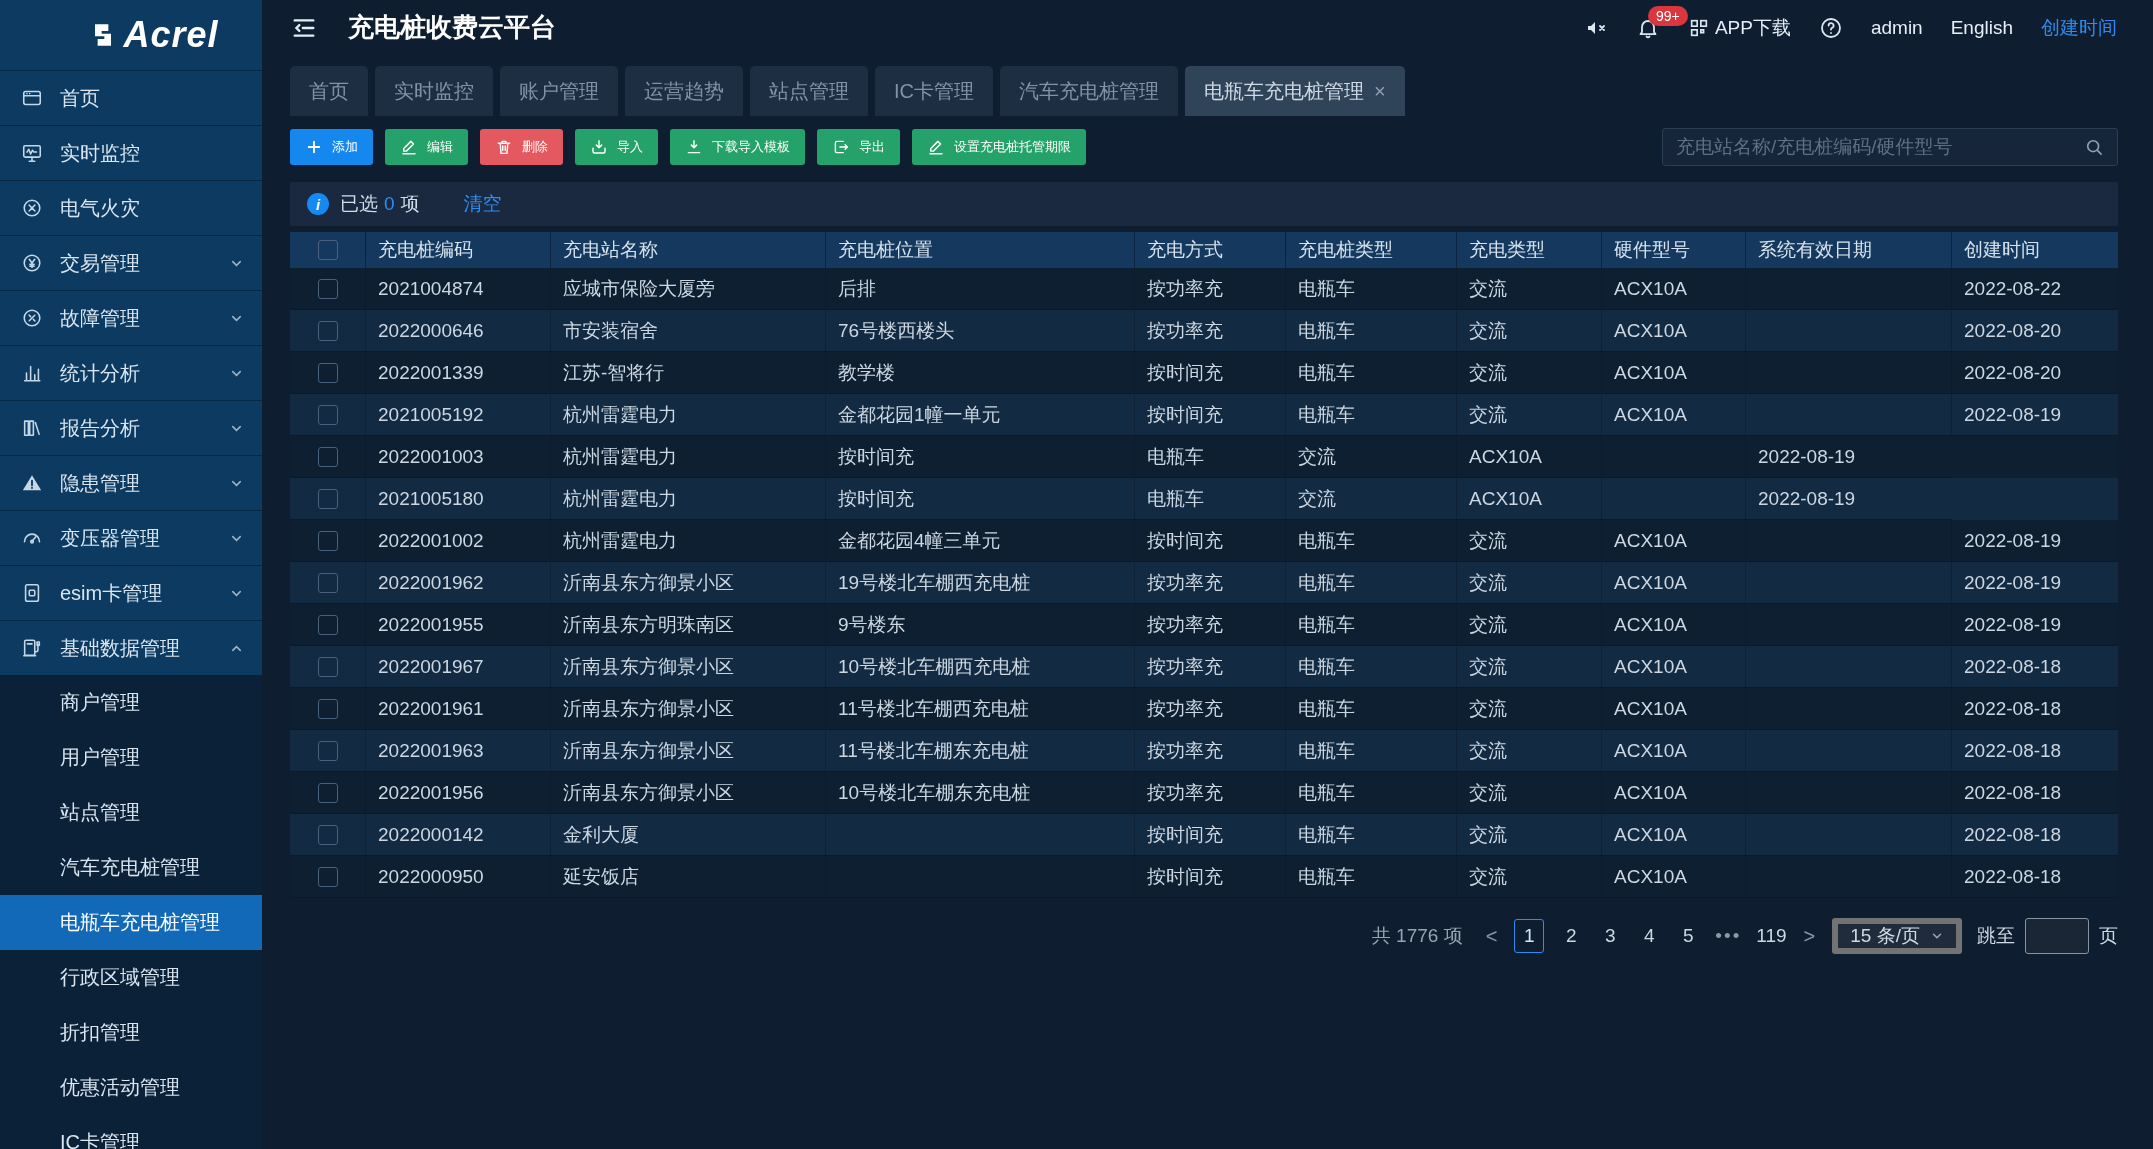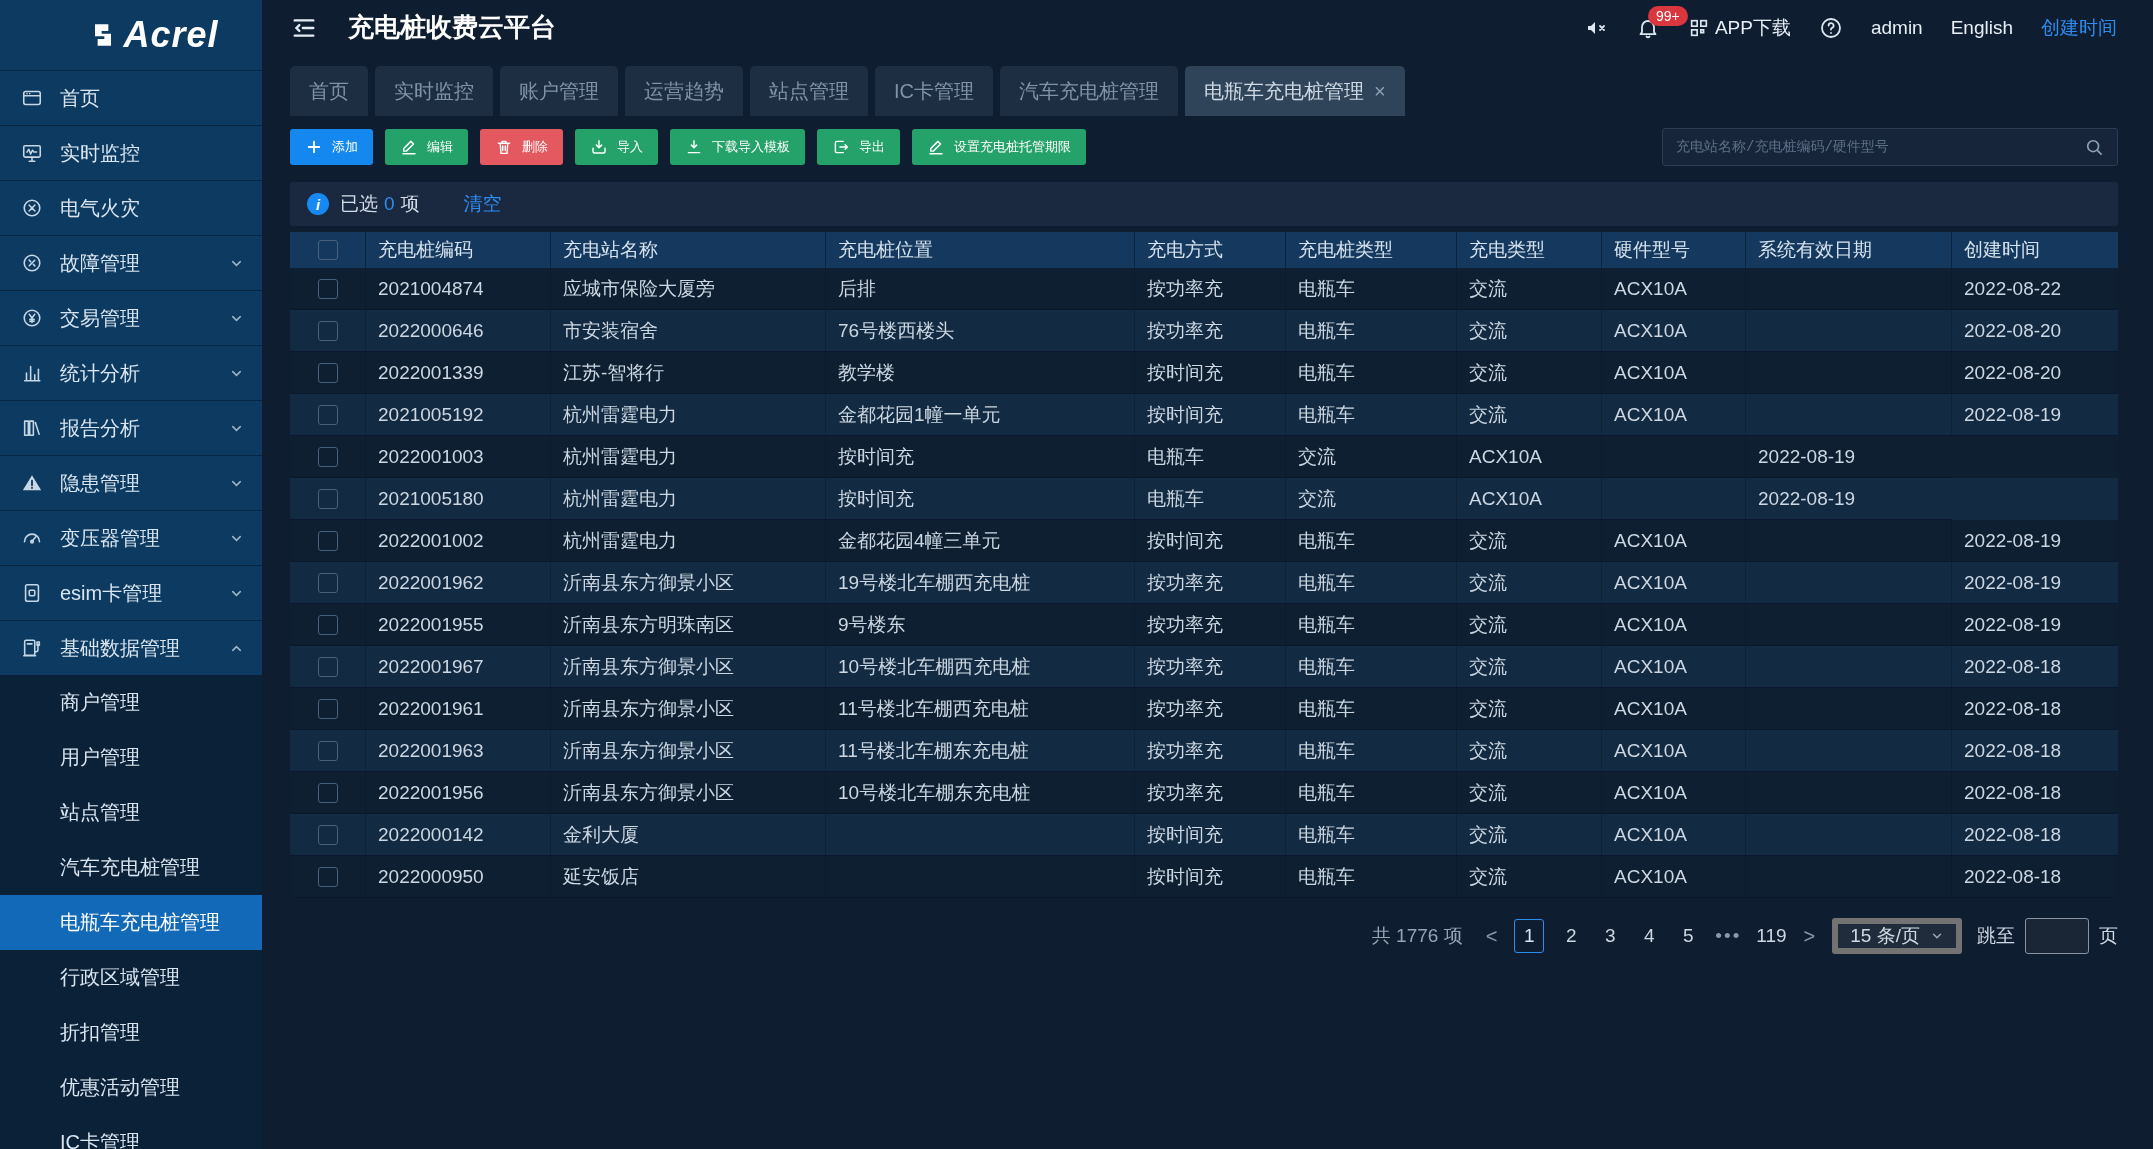--- a/index.html
+++ b/index.html
@@ -52,21 +52,21 @@
   .toolbar-row { display:flex; align-items:center; padding:0 35px 0 28px; margin-top:12px; }
   .btn { height:36px; padding:0 15px; margin-right:12px; border:none; border-radius:3px;
          color:#fff; font-size:13px; font-family:inherit; display:inline-flex; align-items:center; gap:9px; cursor:pointer; }
   .btn-ic { display:flex; } .btn-ic svg { width:18px; height:18px; }
   .btn-primary { background:#1488ee; }
   .btn-success { background:#25a269; }
   .btn-danger  { background:#e4595f; }
   .search { margin-left:auto; width:456px; height:38px; background:#16253a;
             border:1px solid #2a3d55; border-radius:3px; display:flex; align-items:center; padding:0 13px; }
   .search input { flex:1; background:transparent; border:none; outline:none;
-                  color:#14b8a6; font-size:14px; font-family:Liberation Mono, monospace; }
+                  color:#14b8a6; font-size:19px; font-family:Liberation Sans, sans-serif; }
   .search input::placeholder { color:#5d7086; }
   .search-ic { color:#8ba0b5; display:flex; cursor:pointer; }
 
   
   .selbar { margin:16px 35px 0 28px; height:44px; background:#1a2940; border-radius:2px;
             display:flex; align-items:center; padding:0 17px; font-size:19px; color:#d2dde8; }
   .info-icon { width:22px; height:22px; border-radius:50%; background:#1789f2; color:#fff;
                font-size:15px; font-weight:bold; font-style:italic; display:flex;
                align-items:center; justify-content:center; margin-right:11px; }
   .sel-count { color:#2d8cf0; margin:0 6px; }
@@ -146,38 +146,38 @@
               <circle cx="12" cy="12" r="8.5"></circle>
               <path d="M8.8 8.8l6.4 6.4M15.2 8.8l-6.4 6.4"></path>
             </svg>
           </span>
           <span class="mi-label">电气火灾</span>
         </div>
         <div class="menu-item">
           <span class="mi-icon">
             <svg viewBox="0 0 24 24" fill="none" stroke="currentColor" stroke-width="1.7" stroke-linecap="round">
               <circle cx="12" cy="12" r="8.5"></circle>
-              <path d="M9 15l6-6M8.8 8.8l1.7 1.7M13.5 13.5l1.7 1.7"></path>
-            </svg>
-          </span>
-          <span class="mi-label">故障管理</span>
+              <path d="M9 8l3 4 3-4M12 12v5M9.7 13.5h4.6M9.7 15.5h4.6"></path>
+            </svg>
+          </span>
+          <span class="mi-label">交易管理</span>
           <span class="mi-chevron">
             <svg width="15" height="15" viewBox="0 0 24 24" fill="none" stroke="currentColor" stroke-width="2.4" stroke-linecap="round">
               <path d="M6 9l6 6 6-6"></path>
             </svg>
           </span>
         </div>
         <div class="menu-item">
           <span class="mi-icon">
             <svg viewBox="0 0 24 24" fill="none" stroke="currentColor" stroke-width="1.7" stroke-linecap="round">
               <circle cx="12" cy="12" r="8.5"></circle>
-              <path d="M9 8l3 4 3-4M12 12v5M9.7 13.5h4.6M9.7 15.5h4.6"></path>
-            </svg>
-          </span>
-          <span class="mi-label">交易管理</span>
+              <path d="M9 15l6-6M8.8 8.8l1.7 1.7M13.5 13.5l1.7 1.7"></path>
+            </svg>
+          </span>
+          <span class="mi-label">故障管理</span>
           <span class="mi-chevron">
             <svg width="15" height="15" viewBox="0 0 24 24" fill="none" stroke="currentColor" stroke-width="2.4" stroke-linecap="round">
               <path d="M6 9l6 6 6-6"></path>
             </svg>
           </span>
         </div>
         <div class="menu-item">
           <span class="mi-icon">
             <svg viewBox="0 0 24 24" fill="none" stroke="currentColor" stroke-width="1.7" stroke-linecap="round">
               <path d="M6 20v-8M10.5 20V5M15 20v-6M19 20V8M4 20.5h16.5"></path>

